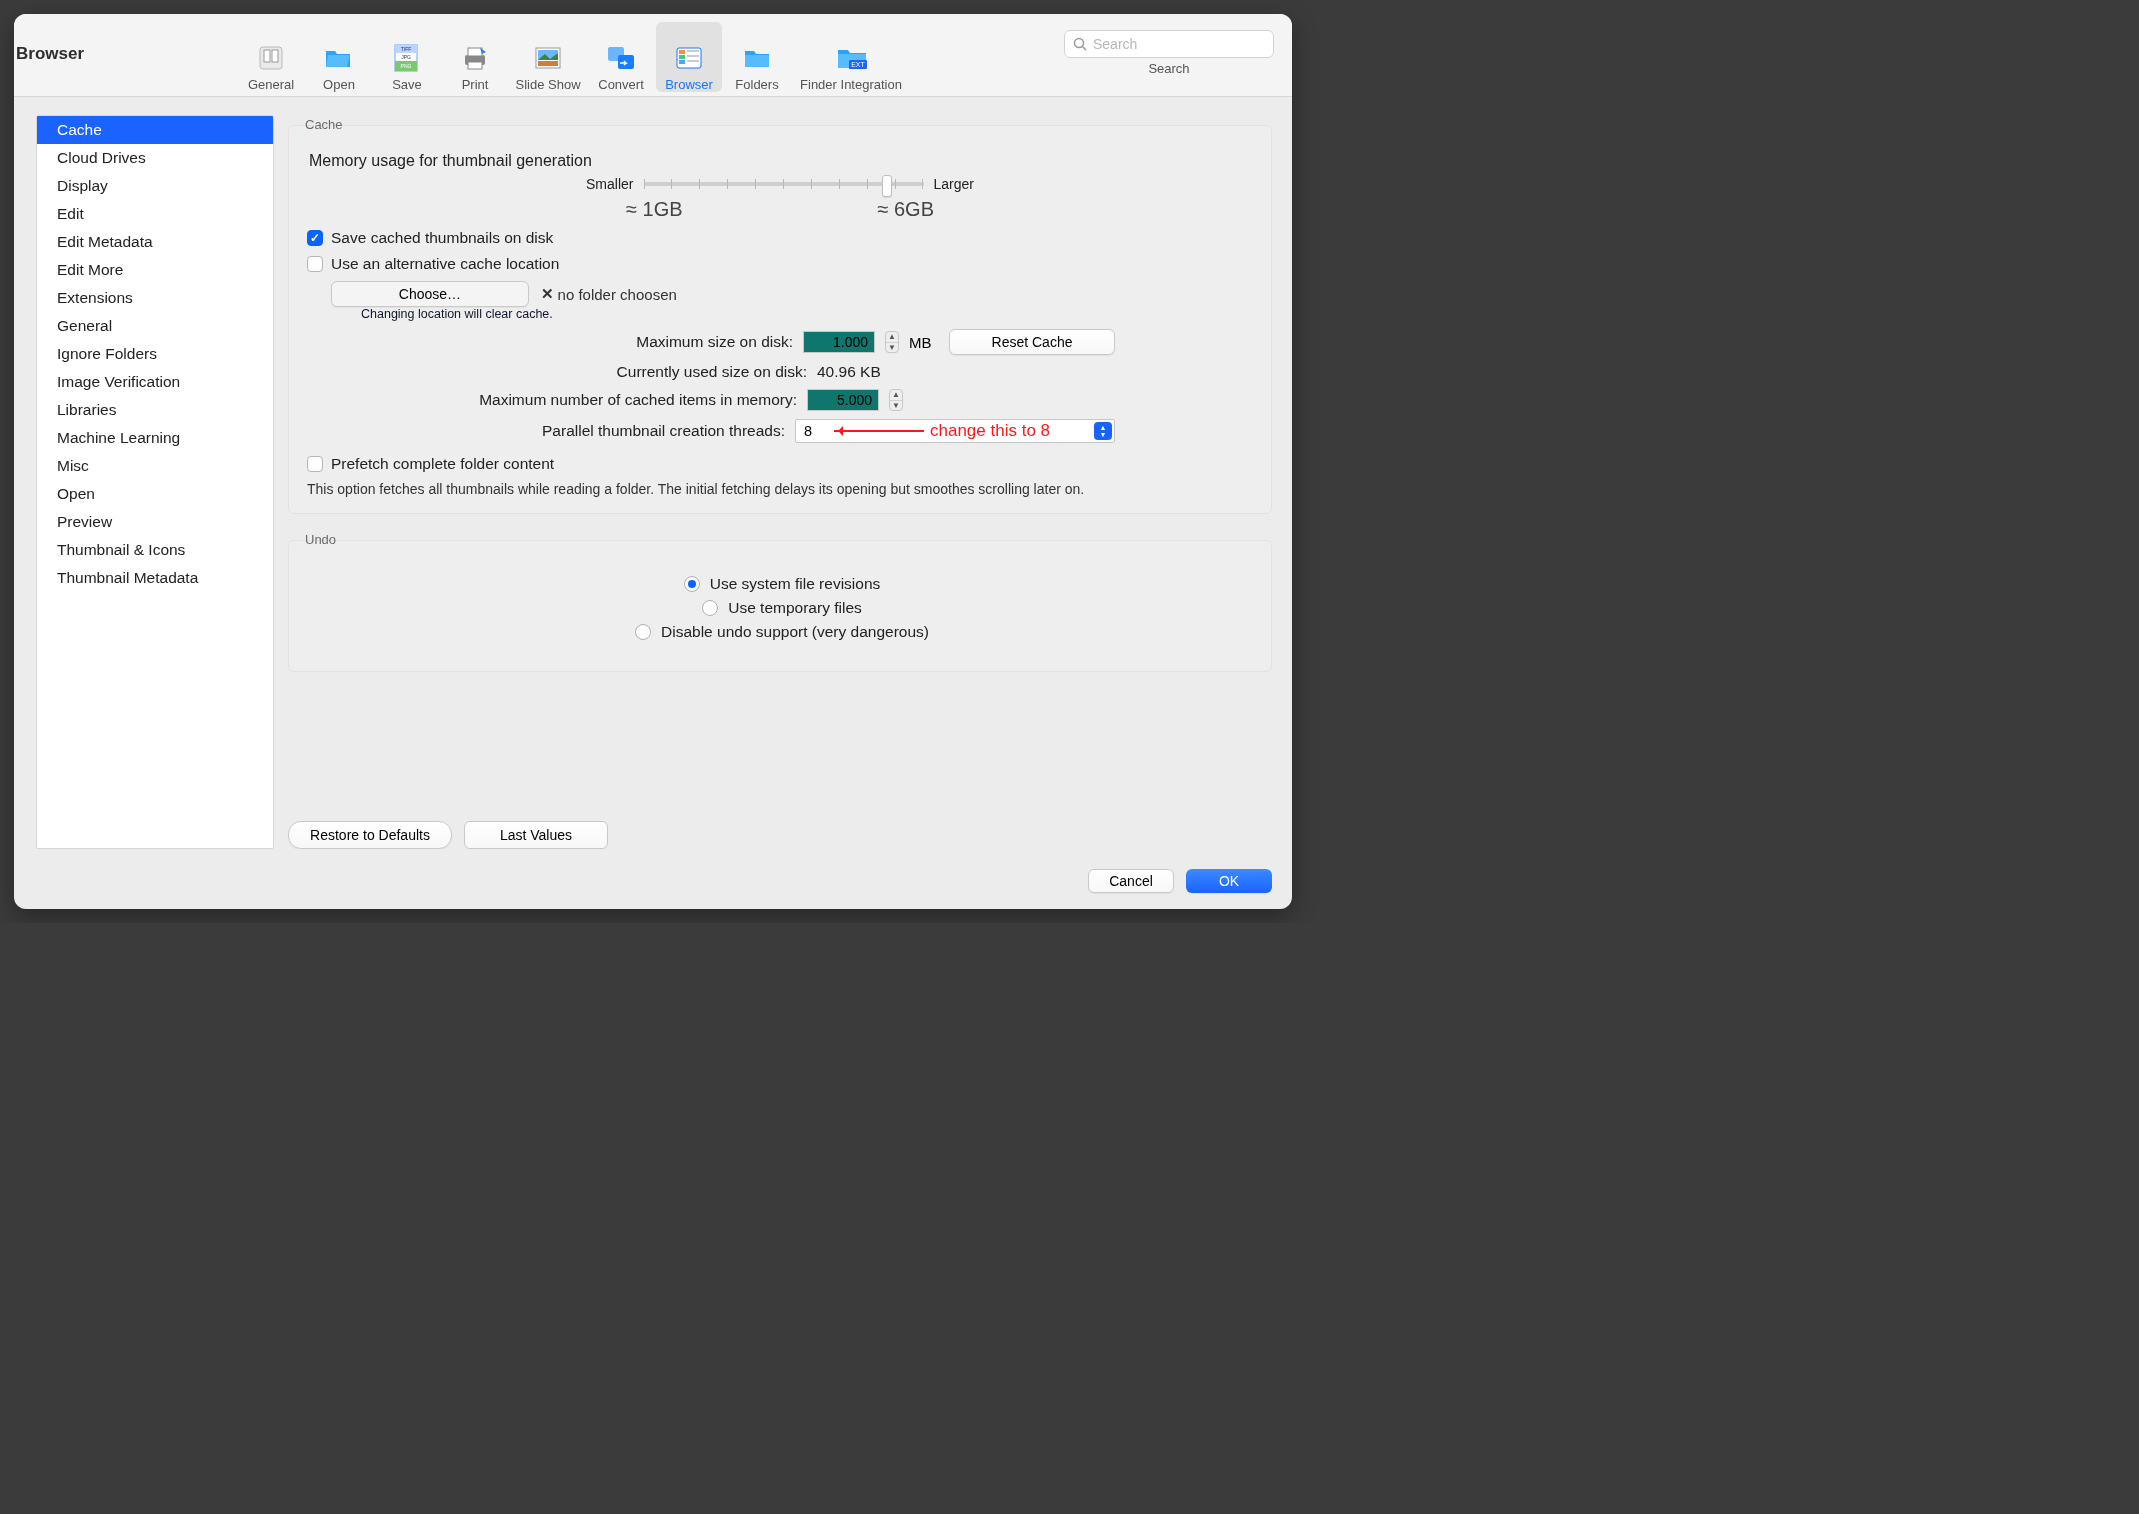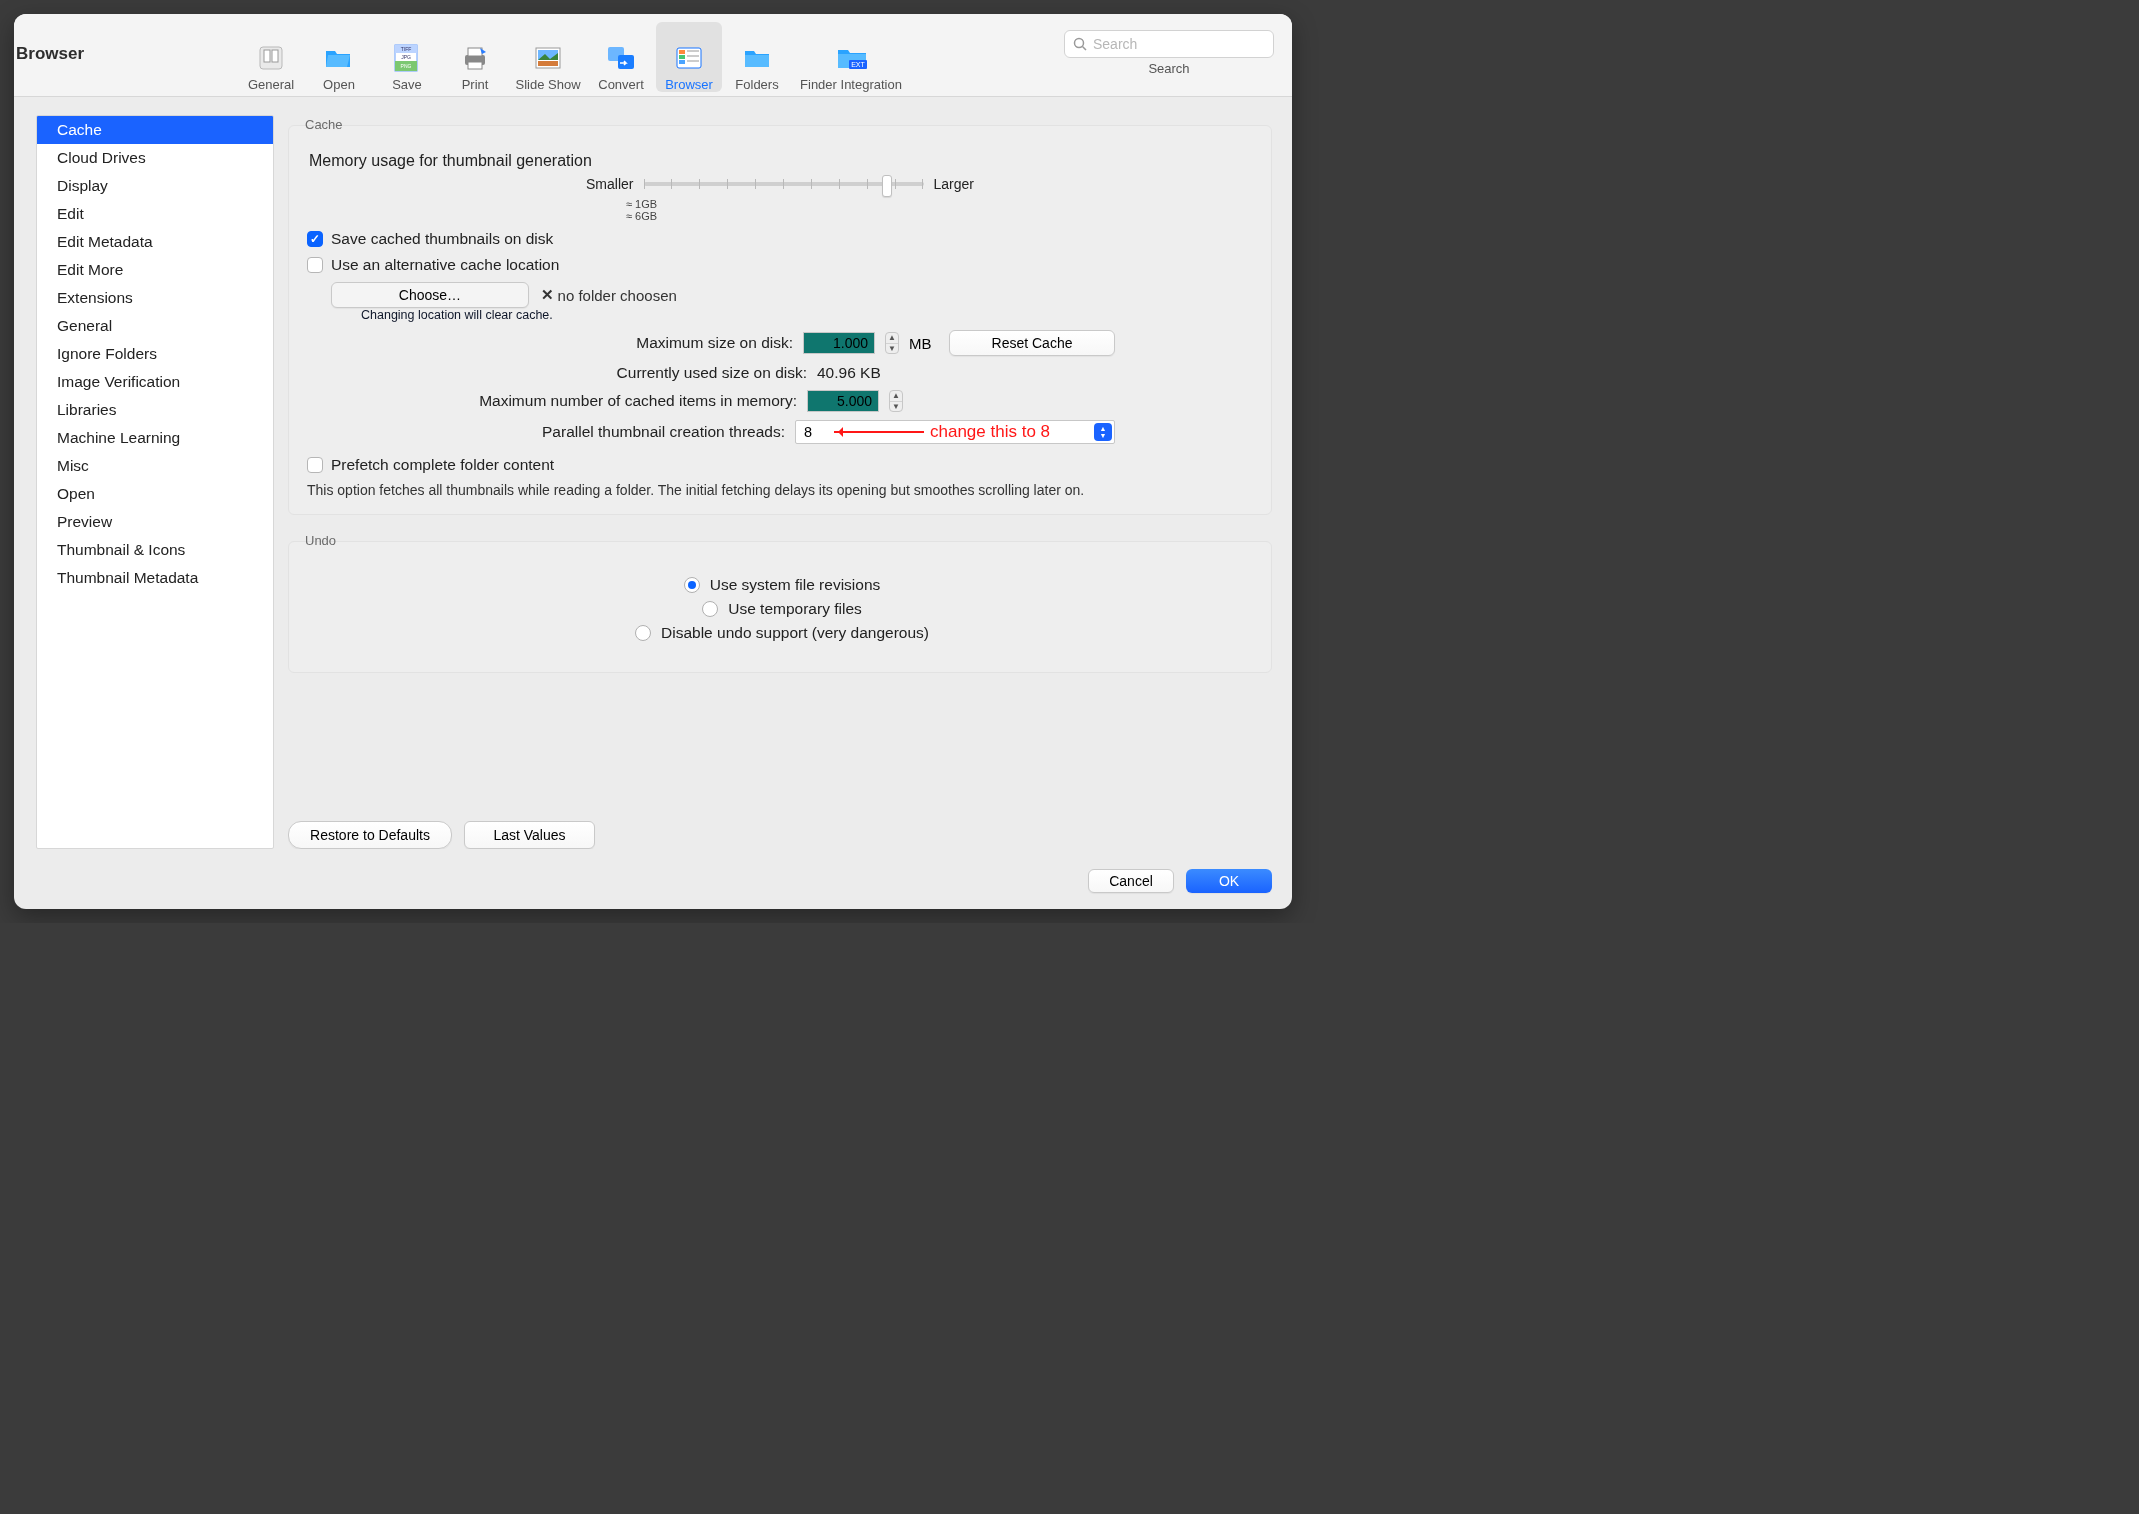--- a/index.html
+++ b/index.html
@@ -20,21 +20,21 @@
 .content { flex:1; display:flex; flex-direction:column; gap:16px; overflow:auto; padding-right:4px;}
 .group { background:#eeeeee; border:1px solid #e2e2e2; border-radius:6px; padding: 12px 16px 14px 16px; position:relative;}
 .group-title { position:absolute; top:-2px; left:14px; font-size:13px; color:#6b6b6b; transform:translateY(-50%); background:transparent; padding:0 2px;}
 .group .inner { padding-top:6px; }
 .heading { font-size:16px; color:#222; margin: 8px 0 6px 4px;}
 .slider-row { display:flex; align-items:center; justify-content:center; gap:10px; margin-top:6px;}
 .slider-lbl { font-size:14px; color:#222; }
 .slider-track { width:280px; height:4px; background:#cfcfcf; border-radius:2px; position:relative; display:flex; justify-content:space-between; align-items:center;}
 .slider-tick { width:1px; height:10px; background:#b9b9b9; }
 .slider-thumb { position:absolute; top:-7px; width:10px; height:22px; background:#fff; border:1px solid #bfbfbf; border-radius:3px; left: calc(100% * 0.87); transform:translateX(-50%); box-shadow:0 1px 1px rgba(0,0,0,.1);}
-.slider-scale { display:flex; justify-content:space-between; width:388px; margin:6px auto 8px auto; font-size:11px; color:#444; padding:0 40px;flex-direction:column;}
+.slider-scale { display:flex; justify-content:space-between; width:388px; margin:6px auto 8px auto; font-size:20px; color:#444; padding:0 40px;}
 .checkrow { display:flex; align-items:center; gap:8px; margin: 8px 0 8px 2px; font-size:15.5px; color:#222;}
 .chk { width:16px; height:16px; border:1px solid #b6b6b6; border-radius:4px; background:#fff; display:inline-flex; align-items:center; justify-content:center; flex-shrink:0;}
 .chk[data-checked="true"] { background:#0a63ff; border-color:#0a63ff; color:#fff; font-size:12px; font-weight:700;}
 .subblock { margin-left:26px; }
 .btn { display:inline-flex; align-items:center; justify-content:center; border:1px solid #c9c9c9; background:linear-gradient(#ffffff,#f7f7f7); border-radius:6px; font-size:14px; height:26px; padding:0 14px; cursor:pointer; box-shadow:0 1px 1px rgba(0,0,0,.05);}
 .btn[data-disabled="true"] { color:#000000; background:#f4f4f4; cursor:default;}
 .note { font-size:12.5px; color:#0f172a; margin-top:0; margin-left:4px;}
 .formrow { display:flex; align-items:center; gap:10px; margin:8px 0; justify-content:flex-end;}
 .formrow .lbl { font-size:15.5px; color:#222; text-align:right; flex:1;}
 .numfield { width:72px; height:22px; border:1px solid #c7c7c7; background:#0f766e; font-size:14px; text-align:right; padding-right:6px; display:flex; align-items:center; justify-content:flex-end;}
@@ -309,21 +309,21 @@
           </div>
           <div class="radio-row">
             <span class="radio"></span>
             <span>Disable undo support (very dangerous)</span>
           </div>
         </div>
       </div>
 
       <div class="bottom-buttons" style="margin-top:auto; padding-top:20px;">
         <span class="btn" style="width:164px; height:28px;border-radius:13px;">Restore to Defaults</span>
-        <span class="btn" style="width:131px; height:28px;">Last Values</span>
+        <span class="btn" style="width:144px; height:28px;">Last Values</span>
       </div>
     </div>
   </div>
 
   <div class="footer">
     <span class="btn">Cancel</span>
     <span class="btn primary">OK</span>
   </div>
 
 </div>

